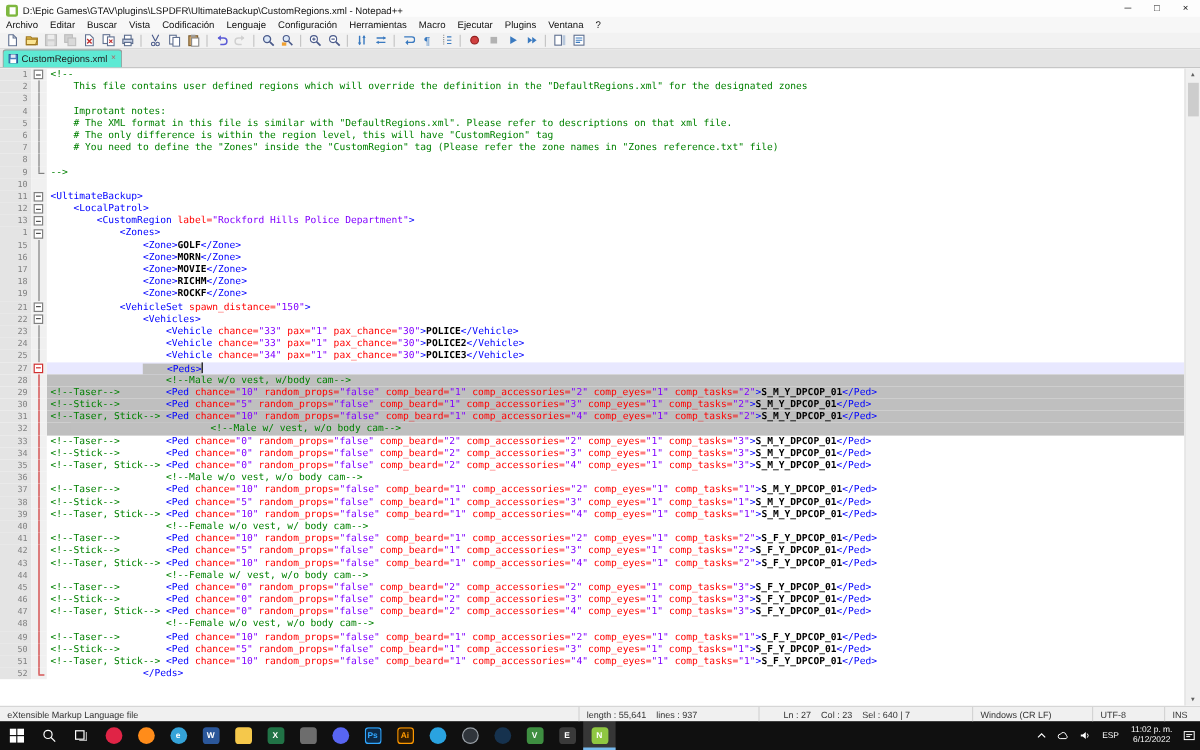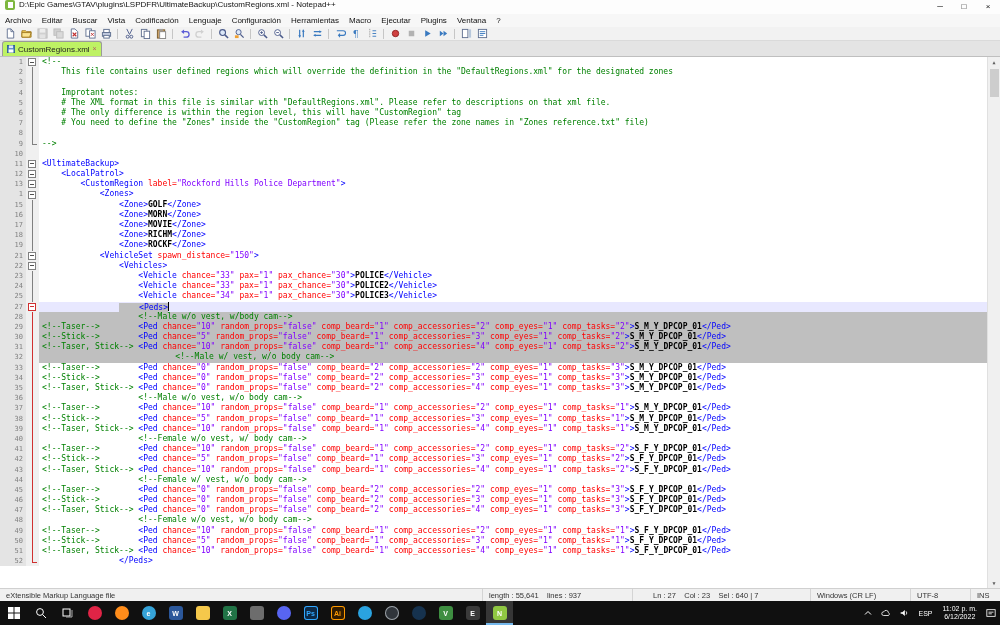--- a/index.html
+++ b/index.html
@@ -6,40 +6,40 @@
   html,body { width:1000px; height:625px; overflow:hidden; }
   body { font-family:"Liberation Sans", sans-serif; background:#fff; position:relative; }
   button { border:0; background:none; padding:0; font:inherit; color:inherit; cursor:default; }
 
   :root {
     --c-comment:#008000; --c-tag:#0000FF; --c-attr:#FF0000; --c-val:#8000FF;
     --c-sel:#BFBFBF; --c-cur:#E8E8FF; --c-foldhot:#D03030;
   }
 
   
-  .titlebar { height:14px; background:#FDFDFD; display:flex; align-items:flex-start; font-size:8px; color:#111; }
+  .titlebar { height:14px; background:#FDFDFD; display:flex; align-items:flex-end; font-size:8px; color:#111; }
   .applogo { width:10px; height:10px; margin:0 4px 0 5px; background:#7EB73F; border-radius:2px; position:relative; flex:none; }
   .applogo::before { content:""; position:absolute; left:2.5px; top:2px; width:5px; height:6px; background:#fff; }
   .title { flex:1; white-space:nowrap; overflow:hidden; }
   .wbtn { width:24px; height:14px; text-align:center; line-height:14px; font-size:8px; color:#111; flex:none; }
 
   
   .menubar { height:13px; background:#F7F7F7; display:flex; align-items:center; font-size:8px; color:#111; }
   .mitem { padding:0 5px; line-height:13px; }
 
   
   .toolbar { height:14px; background:#F2F2F2; border-bottom:1px solid #DADADA; display:flex; align-items:center; padding-left:2px; }
   .tbtn { width:16px; height:13px; display:flex; align-items:center; justify-content:center; flex:none; }
   .tbtn svg { width:11px; height:11px; }
   .tbtn.dis { opacity:.4; filter:grayscale(1); }
   .tsep { width:1px; height:10px; background:#C6C6C6; margin:0 3px; flex:none; }
 
   
   .tabbar { height:16px; background:#E4E4E4; display:flex; align-items:flex-end; padding-left:2px; border-bottom:1px solid #BFBFBF; }
-  .tab { height:15px; background:#bef264; border:1px solid #9A9A9A; border-bottom:none; border-radius:3px 3px 0 0; display:flex; align-items:center; padding:0 4px; font-size:8px; color:#222; gap:3px; }
+  .tab { height:15px; background:#5eead4; border:1px solid #9A9A9A; border-bottom:none; border-radius:3px 3px 0 0; display:flex; align-items:center; padding:0 4px; font-size:8px; color:#222; gap:3px; }
   .tab svg { width:8px; height:8px; }
   .tabclose { font-size:7px; color:#B06060; line-height:8px; }
 
   
   .editor { height:531px; display:flex; background:#fff; font-family:"DejaVu Sans Mono", monospace; position:relative; }
   #editor-lines { flex:1; overflow:hidden; }
   .row { display:flex; height:10.2px; line-height:10.2px; white-space:pre; }
   .ln { width:26px; flex:none; background:#E4E4E4; color:#808080; font-size:7px; text-align:right; padding-right:3px; }
   .fold { width:13px; flex:none; background:#F0F0F0; position:relative; }
   .fold.line::before { content:""; position:absolute; left:6px; top:0; width:1px; height:100%; background:#808080; }

